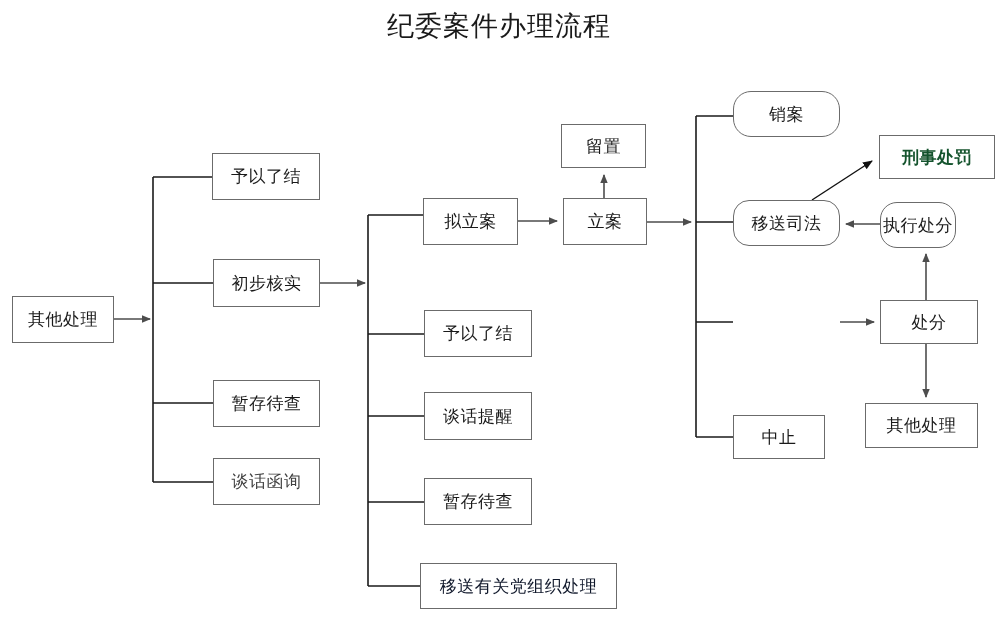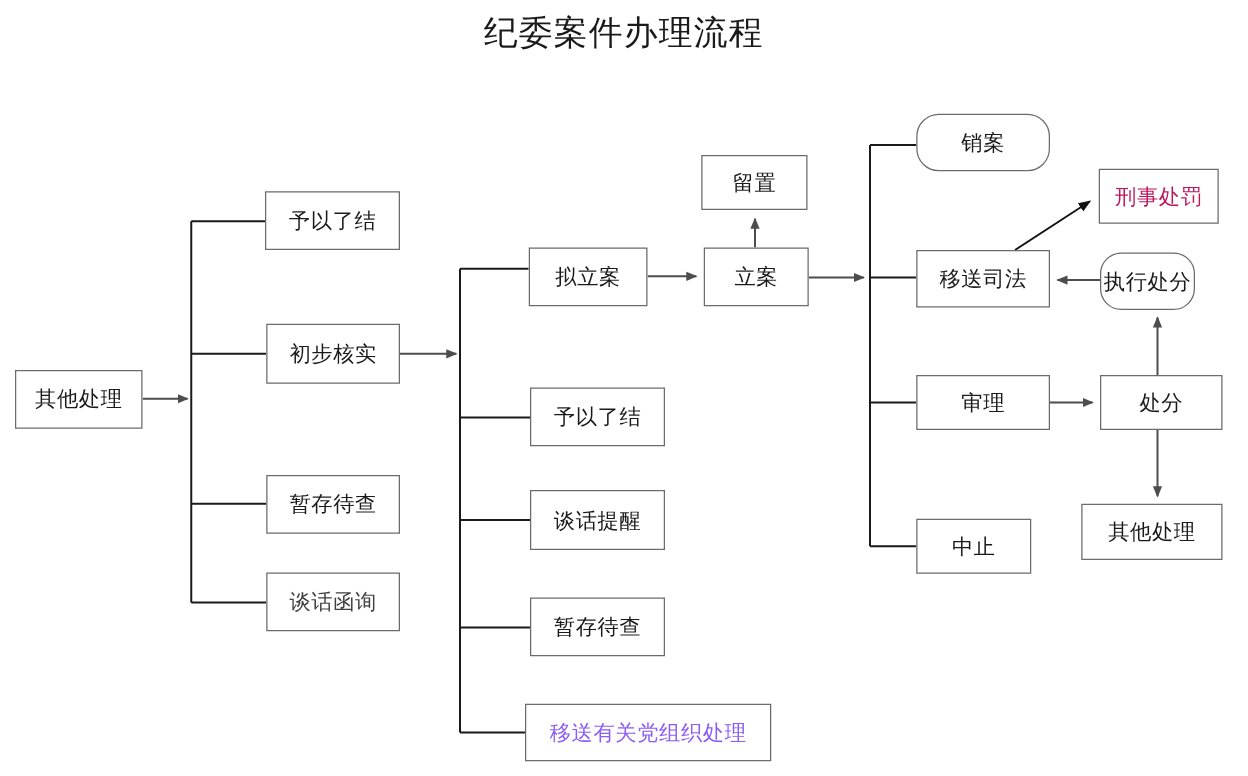--- a/index.html
+++ b/index.html
@@ -112,25 +112,24 @@
 
   <div class="node" style="left: 12px; top: 296px; width: 102px; height: 47px; border-color: rgb(107, 107, 107); background: rgb(255, 255, 255); color: rgb(26, 26, 26);">其他处理</div>
   <div class="node" style="left: 212px; top: 153px; width: 108px; height: 47px; border-color: rgb(107, 107, 107); background: rgb(255, 255, 255); color: rgb(26, 26, 26);">予以了结</div>
   <div class="node" style="left: 213px; top: 259px; width: 107px; height: 48px; border-color: rgb(107, 107, 107); background: rgb(255, 255, 255); color: rgb(26, 26, 26);">初步核实</div>
   <div class="node" style="left: 213px; top: 380px; width: 107px; height: 47px; border-color: rgb(107, 107, 107); background: rgb(255, 255, 255); color: rgb(26, 26, 26);">暂存待查</div>
   <div class="node" style="left: 213px; top: 458px; width: 107px; height: 47px; border-color: rgb(107, 107, 107); background: rgb(255, 255, 255); color: #404040;">谈话函询</div>
   <div class="node" style="left: 423px; top: 198px; width: 95px; height: 47px; border-color: rgb(107, 107, 107); background: rgb(255, 255, 255); color: rgb(26, 26, 26);">拟立案</div>
   <div class="node" style="left: 424px; top: 310px; width: 108px; height: 47px; border-color: rgb(107, 107, 107); background: rgb(255, 255, 255); color: rgb(26, 26, 26);">予以了结</div>
   <div class="node" style="left: 424px; top: 392px; width: 108px; height: 48px; border-color: rgb(107, 107, 107); background: rgb(255, 255, 255); color: rgb(26, 26, 26);">谈话提醒</div>
   <div class="node" style="left: 424px; top: 478px; width: 108px; height: 47px; border-color: rgb(107, 107, 107); background: rgb(255, 255, 255); color: rgb(26, 26, 26);">暂存待查</div>
-  <div class="node" style="left: 420px; top: 563px; width: 197px; height: 46px; border-color: rgb(107, 107, 107); background: rgb(255, 255, 255); color: #8b5cf6;">移送有关党组织处理</div>
+  <div class="node" style="left: 420px; top: 563px; width: 197px; height: 46px; border-color: rgb(107, 107, 107); background: rgb(255, 255, 255); color: #0f172a;">移送有关党组织处理</div>
   <div class="node" style="left: 561px; top: 124px; width: 85px; height: 44px; border-color: rgb(107, 107, 107); background: rgb(255, 255, 255); color: rgb(26, 26, 26);">留置</div>
   <div class="node" style="left: 563px; top: 198px; width: 84px; height: 47px; border-color: rgb(107, 107, 107); background: rgb(255, 255, 255); color: rgb(26, 26, 26);">立案</div>
   <div class="node" style="left: 733px; top: 91px; width: 107px; height: 46px; border-color: rgb(107, 107, 107); background: rgb(255, 255, 255); color: rgb(26, 26, 26); border-radius: 18px;">销案</div>
-  <div class="node" style="left: 733px; top: 200px; width: 107px; height: 46px; border-color: rgb(107, 107, 107); background: rgb(255, 255, 255); color: rgb(26, 26, 26);">移送司法</div>
-  <div class="node" style="left: 733px; top: 300px; width: 107px; height: 44px; border-color: rgb(107, 107, 107); background: rgb(255, 255, 255); color: rgb(26, 26, 26);">审理</div>
+  <div class="node" style="left: 733px; top: 200px; width: 107px; height: 46px; border-color: rgb(107, 107, 107); background: rgb(255, 255, 255); color: rgb(26, 26, 26); border-radius: 16px;">移送司法</div>
   <div class="node" style="left: 733px; top: 415px; width: 92px; height: 44px; border-color: rgb(107, 107, 107); background: rgb(255, 255, 255); color: rgb(26, 26, 26);">中止</div>
-  <div class="node" style="left: 879px; top: 135px; width: 96px; height: 44px; border-color: rgb(107, 107, 107); background: rgb(255, 255, 255); color: #be185d;">刑事处罚</div>
+  <div class="node" style="left: 879px; top: 135px; width: 116px; height: 44px; border-color: rgb(107, 107, 107); background: rgb(255, 255, 255); color: #14532d; font-weight: bold;">刑事处罚</div>
   <div class="node" style="left: 880px; top: 202px; width: 76px; height: 46px; border-color: rgb(107, 107, 107); background: rgb(255, 255, 255); color: rgb(26, 26, 26); border-radius: 17px;">执行处分</div>
   <div class="node" style="left: 880px; top: 300px; width: 98px; height: 44px; border-color: rgb(107, 107, 107); background: rgb(255, 255, 255); color: rgb(26, 26, 26);">处分</div>
   <div class="node" style="left: 865px; top: 403px; width: 113px; height: 45px; border-color: rgb(107, 107, 107); background: rgb(255, 255, 255); color: rgb(26, 26, 26);">其他处理</div>
 
 </div>
 
 </body></html>

